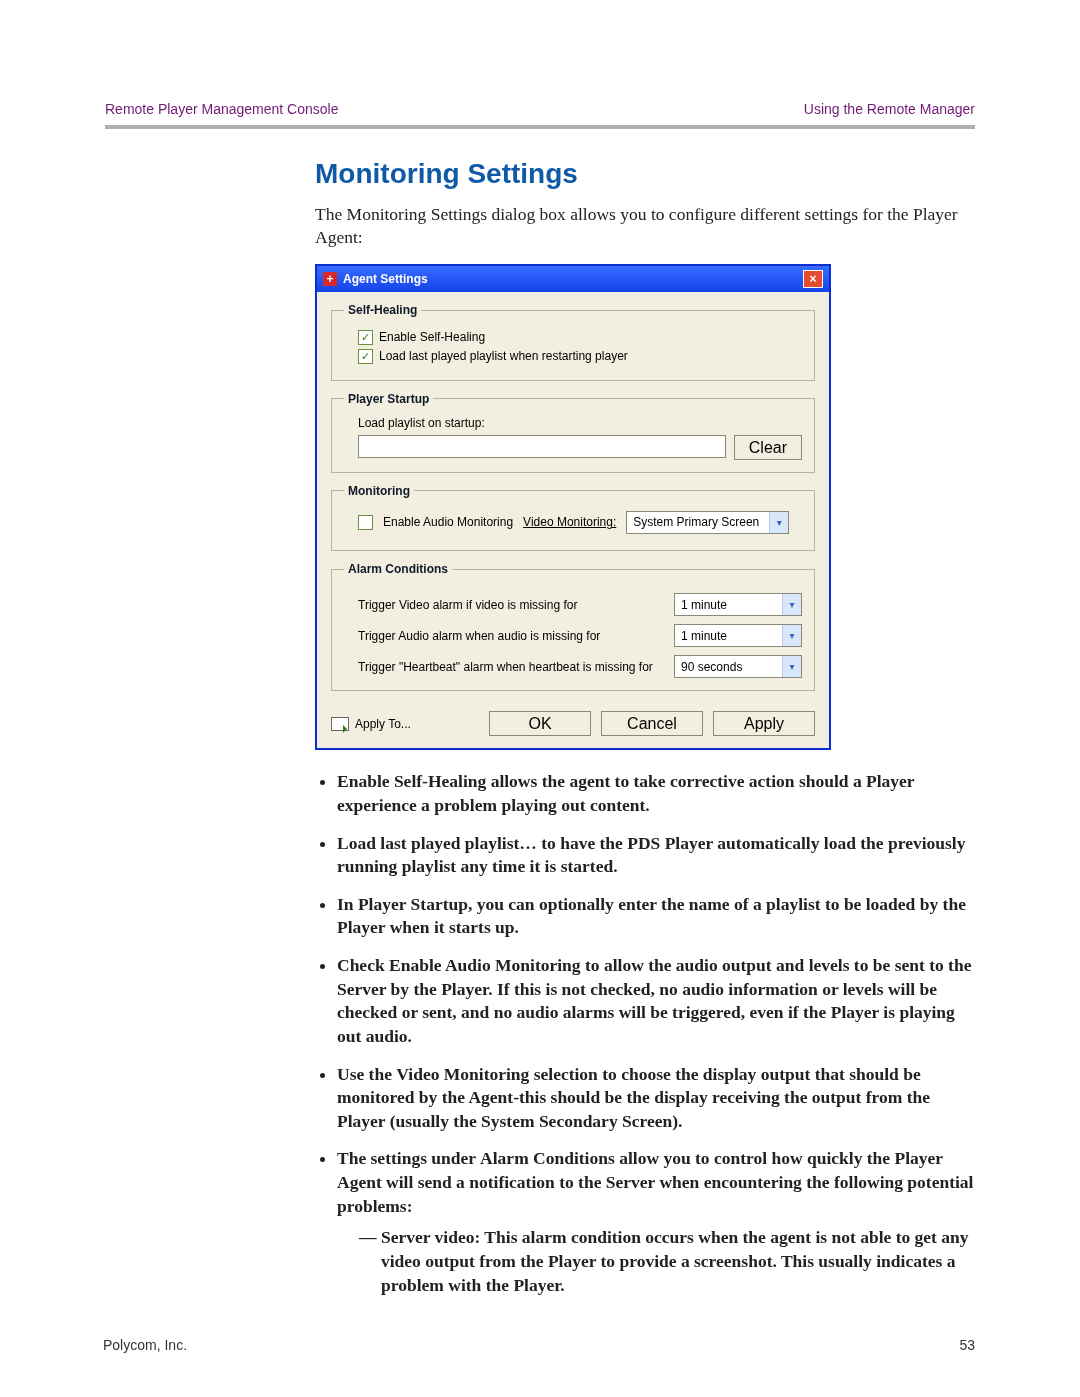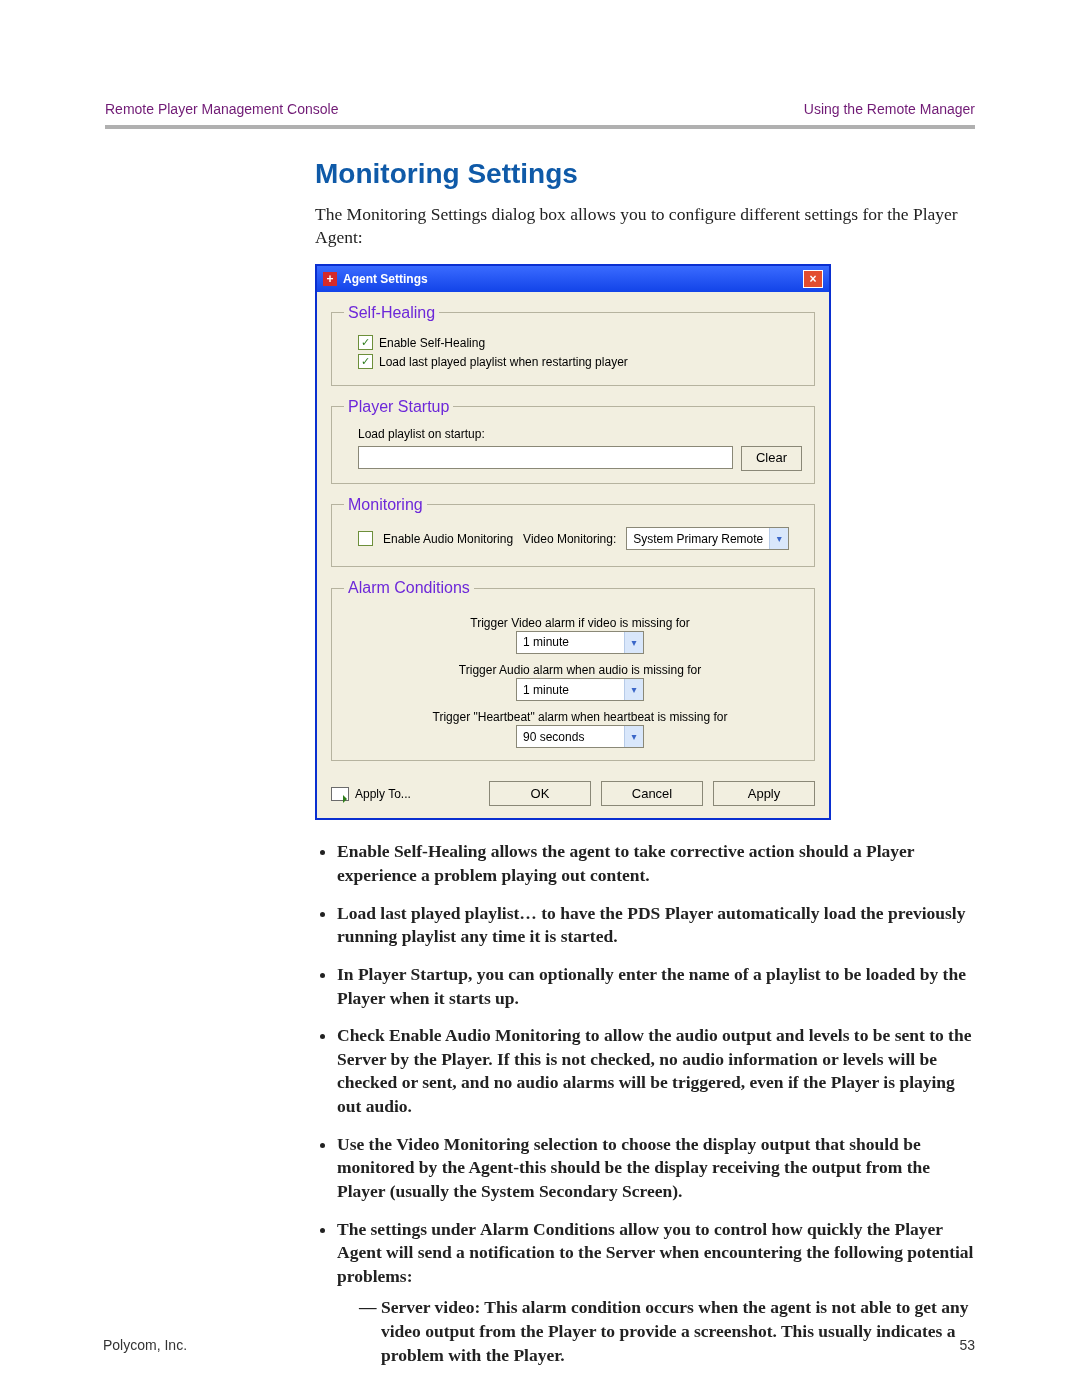--- a/index.html
+++ b/index.html
@@ -78,23 +78,24 @@
     display:flex; align-items:center; justify-content:center;
     font-size:12px; font-weight:bold; line-height:1;
   }
   .dlg-body { padding: 10px 14px 6px 14px; }
   fieldset.grp {
     border: 1px solid #b6b39f;
     margin: 0 0 10px 0;
     padding: 8px 12px 12px 12px;
   }
   fieldset.grp > legend {
-    color: #6d28d9;
+    color: #0f172a;
     padding: 0 4px;
-    font-size: 16px;
+    font-size: 12px;
+    font-weight: bold;
   }
   .cbrow { display:flex; align-items:center; gap:6px; margin: 3px 0 3px 14px; }
   .cb {
     width:13px; height:13px; border:1px solid #6d8f3a; background:#fff;
     display:inline-flex; align-items:center; justify-content:center;
     font-size:11px; color:#2e7d1c; line-height:1;
   }
   .txtin {
     border:1px solid #8a8877; background:#fff; height:21px;
   }
@@ -104,24 +105,24 @@
     padding: 0 0 0 6px;
   }
   .sel .chev {
     width:18px; height:100%; border-left:1px solid #b7cbe8;
     background:#d9e7fb; display:flex; align-items:center; justify-content:center;
     color:#3a66c8; font-size:10px;
   }
   .btn {
     border:1px solid #8a8877; background:#f2efe0; height:23px; padding:0 14px;
     display:inline-flex; align-items:center; justify-content:center;
-    font-family: Tahoma, Arial, sans-serif; font-size:13px;
+    font-family: Tahoma, Arial, sans-serif; font-size:16px;
   }
   .row { display:flex; align-items:center; gap:10px; margin:4px 0 4px 14px; }
-  .row-al { display:flex; align-items:center; justify-content:space-between; margin:8px 0 0 14px;flex-direction:column; }
+  .row-al { display:flex; align-items:center; justify-content:space-between; margin:8px 0 0 14px; }
   .ac-sel { width:120px;align-items:center; }
   .btnbar {
     display:flex; align-items:center; gap:10px; padding: 4px 14px 12px 14px; justify-content: flex-end;
   }
   .btnbar .spacer { flex:1; }
   .applyto { display:flex; align-items:center; gap:6px; cursor:default; }
   .applyto-ico {
     width:16px; height:12px; border:1px solid #6b6b6b; background:#fff;
     position:relative;
   }
@@ -180,23 +181,23 @@
               <div class="btn">Clear</div>
             </div>
           </div>
         </fieldset>
 
         <fieldset class="grp">
           <legend>Monitoring</legend>
           <div class="row">
             <span class="cb" style="color:transparent">✓</span>
             <span>Enable Audio Monitoring</span>
-            <span style="margin-left:0;">Video Monitoring:</span>
+            <span style="margin-left:0;text-decoration:underline;">Video Monitoring:</span>
             <div class="sel" style="width:155px;">
-              <span>System Primary Remote</span>
+              <span>System Primary Screen</span>
               <span class="chev">▾</span>
             </div>
           </div>
         </fieldset>
 
         <fieldset class="grp">
           <legend>Alarm Conditions</legend>
           <div class="row-al">
             <span>Trigger Video alarm if video is missing for</span>
             <div class="sel ac-sel">

